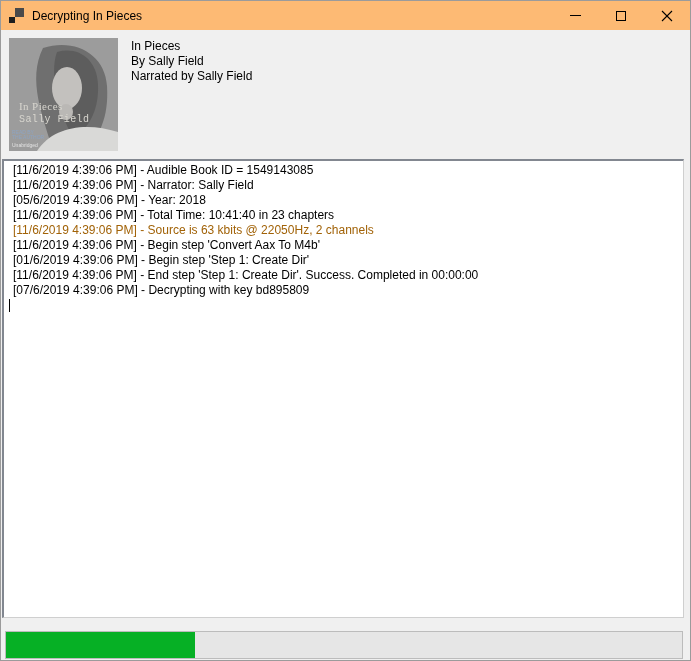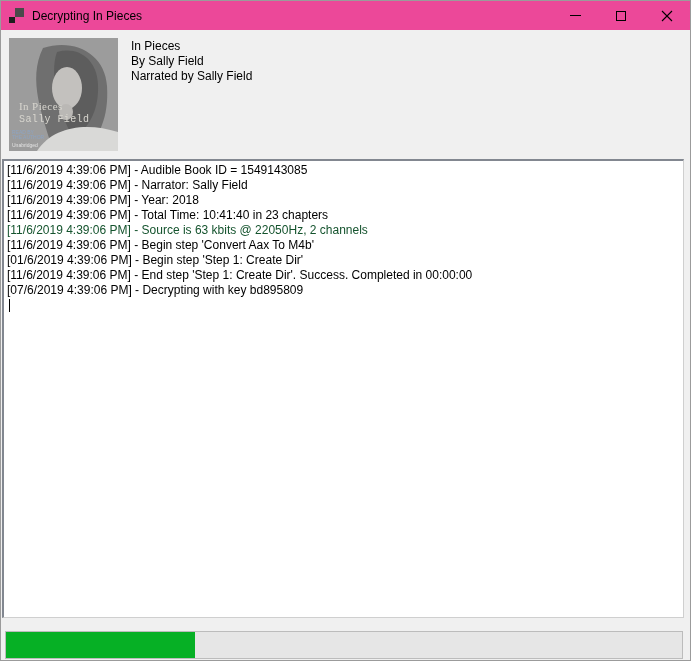--- a/index.html
+++ b/index.html
@@ -7,21 +7,21 @@
 
   .window {
     position:relative; width:691px; height:661px;
     background:#f0f0f0; overflow:hidden;
     border:1px solid #9b9b9b;
   }
 
   
   .titlebar {
     position:absolute; top:0; left:0; right:0; height:29px;
-    background:#ec4899; display:flex; align-items:center;
+    background:#fdba74; display:flex; align-items:center;
   }
   .app-icon { position:relative; width:15px; height:15px; margin-left:8px; flex:0 0 auto; }
   .app-icon .sq-big   { position:absolute; right:0; top:0;    width:9px; height:9px; background:#4a4a4a; }
   .app-icon .sq-small { position:absolute; left:0;  bottom:0; width:6px; height:6px; background:#1e1e1e; }
   .titlebar .title { margin-left:8px; font-size:12px; color:#000; white-space:nowrap; }
   .controls { margin-left:auto; display:flex; height:100%; }
   .ctl {
     width:46px; height:100%; border:none; background:transparent;
     display:flex; align-items:center; justify-content:center; padding:0; cursor:default;
   }
@@ -45,21 +45,21 @@
   
   .log {
     position:absolute; left:1px; top:158px; width:682px; height:459px;
     background:#ffffff;
     border:1px solid; border-color:#828790 #cfcfcf #cfcfcf #828790;
     border-top-width:2px; border-left-width:2px;
     padding:2px 2px 0 3px;
     font-size:12px; line-height:15px; color:#000;
     overflow:hidden; cursor:text;
   }
-  .log-line { white-space:nowrap; }
+  .log-line { white-space:nowrap;margin-left:6px; }
   .caret { display:block; width:1px; height:13px; background:#000; margin-left:2px; margin-top:1px; }
 
   
   .progress {
     position:absolute; left:4px; top:630px; width:678px; height:28px;
     background:#e6e6e6; border:1px solid #bcbcbc;
   }
   .progress-fill { height:100%; width:0; background:#06b025; }
 </style>
 </head>
@@ -107,23 +107,23 @@
 
   <div class="info">
     <div>In Pieces</div>
     <div>By Sally Field</div>
     <div>Narrated by Sally Field</div>
   </div>
 
   <div class="log">
     <div class="log-line">[11/6/2019 4:39:06 PM] - Audible Book ID = 1549143085</div>
       <div class="log-line">[11/6/2019 4:39:06 PM] - Narrator: Sally Field</div>
-      <div class="log-line">[11/6/2019 4:39:06 PM] - Year: 2018</div>
+      <div class="log-line">[05/6/2019 4:39:06 PM] - Year: 2018</div>
       <div class="log-line">[11/6/2019 4:39:06 PM] - Total Time: 10:41:40 in 23 chapters</div>
-      <div class="log-line" style="color: #14532d;">[11/6/2019 4:39:06 PM] - Source is 63 kbits @ 22050Hz, 2 channels</div>
+      <div class="log-line" style="color: #a16207;">[11/6/2019 4:39:06 PM] - Source is 63 kbits @ 22050Hz, 2 channels</div>
       <div class="log-line">[11/6/2019 4:39:06 PM] - Begin step 'Convert Aax To M4b'</div>
       <div class="log-line">[01/6/2019 4:39:06 PM] - Begin step 'Step 1: Create Dir'</div>
       <div class="log-line">[11/6/2019 4:39:06 PM] - End step 'Step 1: Create Dir'. Success. Completed in 00:00:00</div>
       <div class="log-line">[07/6/2019 4:39:06 PM] - Decrypting with key bd895809</div>
     <span class="caret"></span>
   </div>
 
   <div class="progress">
     <div class="progress-fill" style="width: 28%; background: rgb(6, 176, 37);"></div>
   </div>

